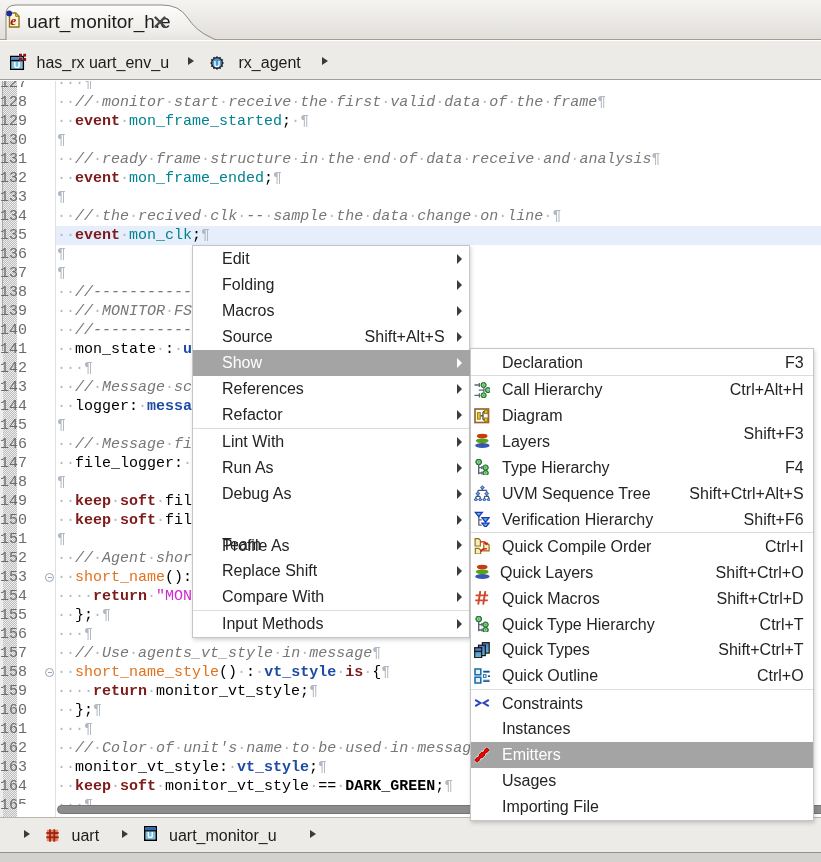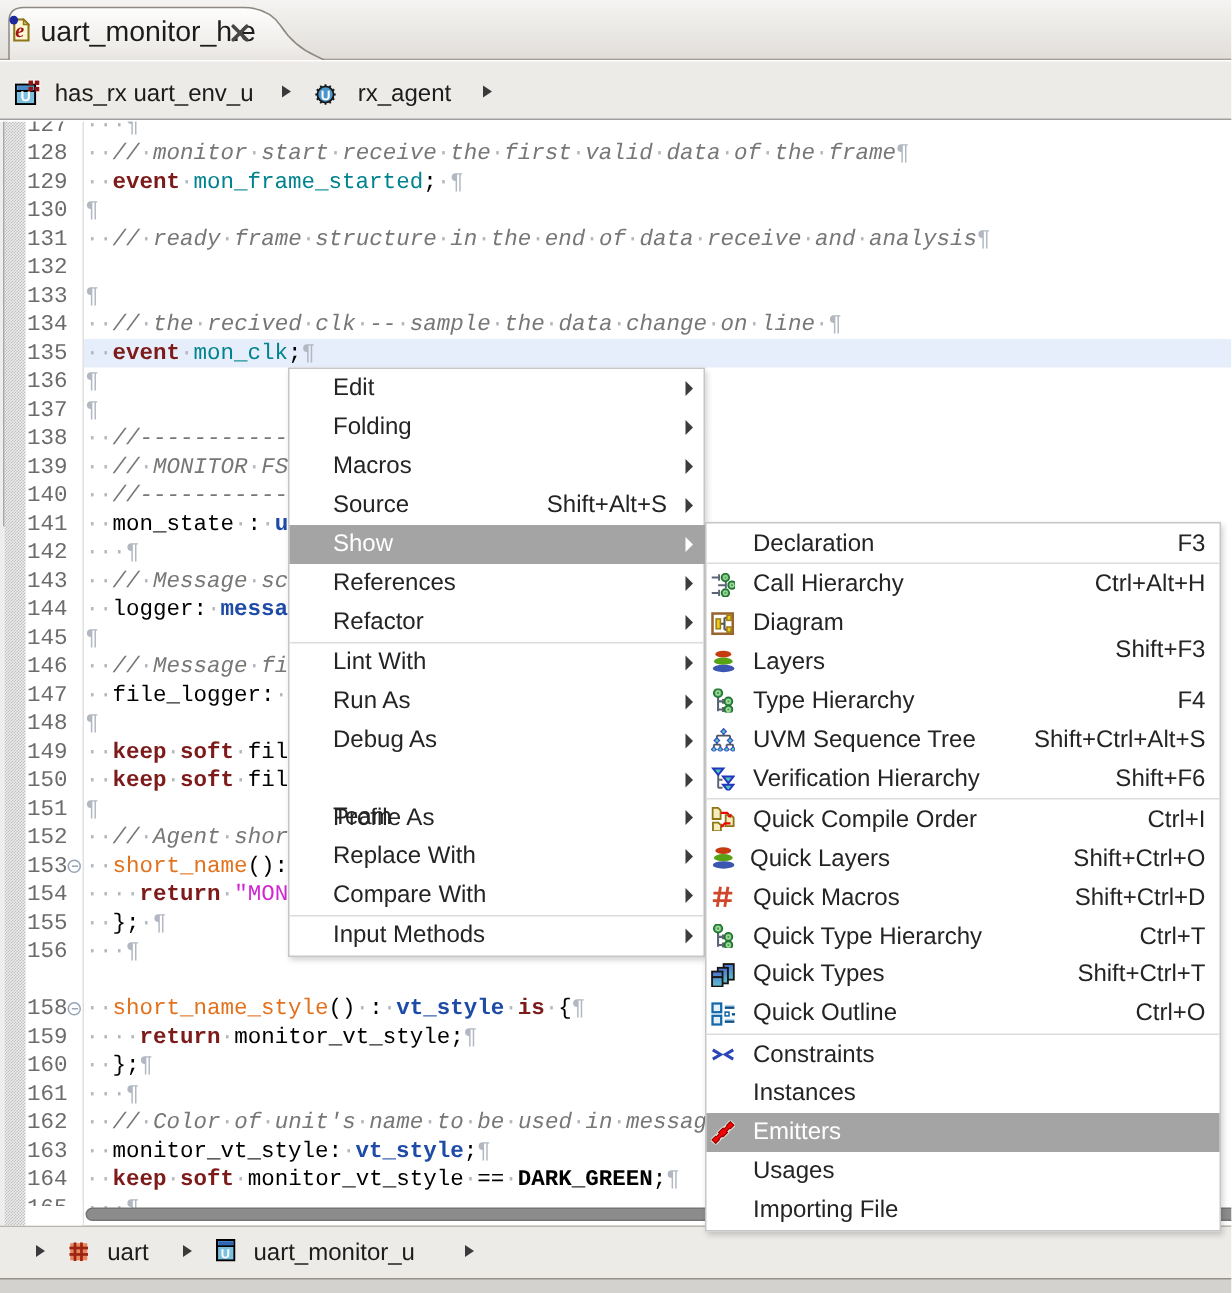--- a/index.html
+++ b/index.html
@@ -15,21 +15,21 @@
 #tabtxt{position:absolute;left:27px;top:11px;font-size:19px;color:#1c1c1c}
 
 #eclip{position:absolute;left:0;top:81px;width:821px;height:736px;overflow:hidden}
 #lstrip{position:absolute;left:0;top:0;width:3px;height:736px;background:#ededed}
 #lthumb{position:absolute;left:1.5px;top:0;width:2px;height:270px;background:#a8a8a8}
 #hatch{position:absolute;left:3px;top:0;width:14px;height:736px;background-color:#ededed;background-image:linear-gradient(45deg,#bdbdbd 25%,transparent 25%,transparent 75%,#bdbdbd 75%),linear-gradient(45deg,#bdbdbd 25%,transparent 25%,transparent 75%,#bdbdbd 75%);background-size:2px 2px;background-position:0 0,1px 1px}
 #gutline{position:absolute;left:55px;top:0;width:1px;height:736px;background:#e0e0e0}
 #curline{position:absolute;left:56px;top:145px;width:765px;height:19px;background:#e5eefa}
 
 .ln{position:absolute;left:0;width:821px;height:19px;font-family:"Liberation Mono",monospace;font-size:15px;line-height:19px;white-space:pre;color:#000}
-.num{position:absolute;left:0;width:45px;text-align:right;color:#6b6b6b}
+.num{position:absolute;left:0;width:45px;color:#6b6b6b}
 .cd{position:absolute;left:57px}
 .cm{color:#777;font-style:italic}
 .kw{color:#7d1a1a;font-weight:bold}
 .id{color:#00838f}
 .ty{color:#1e4ba6;font-weight:bold}
 .mt{color:#e2721e}
 .st{color:#d226d2}
 .bb{font-weight:bold}
 .w{color:#b2b8c2;font-weight:normal;font-style:normal}
 .fold{position:absolute;left:45px;width:9px;height:9px;border:1px solid #96a4b8;border-radius:50%;background:#fff}
@@ -118,21 +118,21 @@
 <div id="lstrip"></div>
       <div id="lthumb"></div>
       <div id="hatch"></div>
       <div id="gutline"></div>
 <div id="curline"></div>
 <div class="ln" style="top:-7px"><span class="num">127</span><span class="cd"><span class="w"><b class="w">·</b><b class="w">·</b><b class="w">·</b></span><span class="w">¶</span></span></div>
 <div class="ln" style="top:12px"><span class="num">128</span><span class="cd"><i class="cm"><b class="w">·</b><b class="w">·</b>//<b class="w">·</b>monitor<b class="w">·</b>start<b class="w">·</b>receive<b class="w">·</b>the<b class="w">·</b>first<b class="w">·</b>valid<b class="w">·</b>data<b class="w">·</b>of<b class="w">·</b>the<b class="w">·</b>frame</i><span class="w">¶</span></span></div>
 <div class="ln" style="top:31px"><span class="num">129</span><span class="cd"><span class="w"><b class="w">·</b><b class="w">·</b></span><span class="kw">event</span><span class="w"><b class="w">·</b></span><span class="id">mon_frame_started</span>;<span class="w"><b class="w">·</b></span><span class="w">¶</span></span></div>
 <div class="ln" style="top:50px"><span class="num">130</span><span class="cd"><span class="w">¶</span></span></div>
 <div class="ln" style="top:69px"><span class="num">131</span><span class="cd"><i class="cm"><b class="w">·</b><b class="w">·</b>//<b class="w">·</b>ready<b class="w">·</b>frame<b class="w">·</b>structure<b class="w">·</b>in<b class="w">·</b>the<b class="w">·</b>end<b class="w">·</b>of<b class="w">·</b>data<b class="w">·</b>receive<b class="w">·</b>and<b class="w">·</b>analysis</i><span class="w">¶</span></span></div>
-<div class="ln" style="top:88px"><span class="num">132</span></div>
+<div class="ln" style="top:88px"><span class="num">132</span><span class="cd"><span class="w"><b class="w">·</b><b class="w">·</b></span><span class="kw">event</span><span class="w"><b class="w">·</b></span><span class="id">mon_frame_ended</span>;<span class="w">¶</span></span></div>
 <div class="ln" style="top:107px"><span class="num">133</span><span class="cd"><span class="w">¶</span></span></div>
 <div class="ln" style="top:126px"><span class="num">134</span><span class="cd"><i class="cm"><b class="w">·</b><b class="w">·</b>//<b class="w">·</b>the<b class="w">·</b>recived<b class="w">·</b>clk<b class="w">·</b>--<b class="w">·</b>sample<b class="w">·</b>the<b class="w">·</b>data<b class="w">·</b>change<b class="w">·</b>on<b class="w">·</b>line<b class="w">·</b></i><span class="w">¶</span></span></div>
 <div class="ln" style="top:145px"><span class="num">135</span><span class="cd"><span class="w"><b class="w">·</b><b class="w">·</b></span><span class="kw">event</span><span class="w"><b class="w">·</b></span><span class="id">mon_clk</span>;<span class="w">¶</span></span></div>
 <div class="ln" style="top:164px"><span class="num">136</span><span class="cd"><span class="w">¶</span></span></div>
 <div class="ln" style="top:183px"><span class="num">137</span><span class="cd"><span class="w">¶</span></span></div>
 <div class="ln" style="top:202px"><span class="num">138</span><span class="cd"><i class="cm"><b class="w">·</b><b class="w">·</b>//-----------------------------------------</i><span class="w">¶</span></span></div>
 <div class="ln" style="top:221px"><span class="num">139</span><span class="cd"><i class="cm"><b class="w">·</b><b class="w">·</b>//<b class="w">·</b>MONITOR<b class="w">·</b>FSM</i><span class="w">¶</span></span></div>
 <div class="ln" style="top:240px"><span class="num">140</span><span class="cd"><i class="cm"><b class="w">·</b><b class="w">·</b>//-----------------------------------------</i><span class="w">¶</span></span></div>
 <div class="ln" style="top:259px"><span class="num">141</span><span class="cd"><span class="w"><b class="w">·</b><b class="w">·</b></span>mon_state<span class="w"><b class="w">·</b></span>:<span class="w"><b class="w">·</b></span><span class="ty">uart_monitor_state_t</span>;<span class="w">¶</span></span></div>
 <div class="ln" style="top:278px"><span class="num">142</span><span class="cd"><span class="w"><b class="w">·</b><b class="w">·</b><b class="w">·</b></span><span class="w">¶</span></span></div>
@@ -143,20 +143,21 @@
 <div class="ln" style="top:373px"><span class="num">147</span><span class="cd"><span class="w"><b class="w">·</b><b class="w">·</b></span>file_logger:<span class="w"><b class="w">·</b></span><span class="ty">message_logger</span><span class="w"><b class="w">·</b></span><span class="kw">is</span><span class="w"><b class="w">·</b></span><span class="kw">instance</span>;<span class="w">¶</span></span></div>
 <div class="ln" style="top:392px"><span class="num">148</span><span class="cd"><span class="w">¶</span></span></div>
 <div class="ln" style="top:411px"><span class="num">149</span><span class="cd"><span class="w"><b class="w">·</b><b class="w">·</b></span><span class="kw">keep</span><span class="w"><b class="w">·</b></span><span class="kw">soft</span><span class="w"><b class="w">·</b></span>file_logger.to_file<span class="w"><b class="w">·</b></span>==<span class="w"><b class="w">·</b></span><span class="st">"uart.log"</span>;<span class="w">¶</span></span></div>
 <div class="ln" style="top:430px"><span class="num">150</span><span class="cd"><span class="w"><b class="w">·</b><b class="w">·</b></span><span class="kw">keep</span><span class="w"><b class="w">·</b></span><span class="kw">soft</span><span class="w"><b class="w">·</b></span>file_logger.verbosity<span class="w"><b class="w">·</b></span>==<span class="w"><b class="w">·</b></span>NONE;<span class="w">¶</span></span></div>
 <div class="ln" style="top:449px"><span class="num">151</span><span class="cd"><span class="w">¶</span></span></div>
 <div class="ln" style="top:468px"><span class="num">152</span><span class="cd"><i class="cm"><b class="w">·</b><b class="w">·</b>//<b class="w">·</b>Agent<b class="w">·</b>short<b class="w">·</b>name<b class="w">·</b>to<b class="w">·</b>be<b class="w">·</b>used<b class="w">·</b>in<b class="w">·</b>messages</i><span class="w">¶</span></span></div>
 <div class="ln" style="top:487px"><span class="num">153</span><span class="cd"><span class="w"><b class="w">·</b><b class="w">·</b></span><span class="mt">short_name</span>():<span class="w"><b class="w">·</b></span><span class="ty">string</span><span class="w"><b class="w">·</b></span><span class="kw">is</span><span class="w"><b class="w">·</b></span>{<span class="w">¶</span></span></div>
 <div class="ln" style="top:506px"><span class="num">154</span><span class="cd"><span class="w"><b class="w">·</b><b class="w">·</b><b class="w">·</b><b class="w">·</b></span><span class="kw">return</span><span class="w"><b class="w">·</b></span><span class="st">"MONITOR"</span>;<span class="w">¶</span></span></div>
 <div class="ln" style="top:525px"><span class="num">155</span><span class="cd"><span class="w"><b class="w">·</b><b class="w">·</b></span>};<span class="w"><b class="w">·</b></span><span class="w">¶</span></span></div>
 <div class="ln" style="top:544px"><span class="num">156</span><span class="cd"><span class="w"><b class="w">·</b><b class="w">·</b><b class="w">·</b></span><span class="w">¶</span></span></div>
+<div class="ln" style="top:563px"><span class="num">157</span><span class="cd"><i class="cm"><b class="w">·</b><b class="w">·</b>//<b class="w">·</b>Use<b class="w">·</b>agents_vt_style<b class="w">·</b>in<b class="w">·</b>message</i><span class="w">¶</span></span></div>
 <div class="ln" style="top:582px"><span class="num">158</span><span class="cd"><span class="w"><b class="w">·</b><b class="w">·</b></span><span class="mt">short_name_style</span>()<span class="w"><b class="w">·</b></span>:<span class="w"><b class="w">·</b></span><span class="ty">vt_style</span><span class="w"><b class="w">·</b></span><span class="kw">is</span><span class="w"><b class="w">·</b></span>{<span class="w">¶</span></span></div>
 <div class="ln" style="top:601px"><span class="num">159</span><span class="cd"><span class="w"><b class="w">·</b><b class="w">·</b><b class="w">·</b><b class="w">·</b></span><span class="kw">return</span><span class="w"><b class="w">·</b></span>monitor_vt_style;<span class="w">¶</span></span></div>
 <div class="ln" style="top:620px"><span class="num">160</span><span class="cd"><span class="w"><b class="w">·</b><b class="w">·</b></span>};<span class="w">¶</span></span></div>
 <div class="ln" style="top:639px"><span class="num">161</span><span class="cd"><span class="w"><b class="w">·</b><b class="w">·</b><b class="w">·</b></span><span class="w">¶</span></span></div>
 <div class="ln" style="top:658px"><span class="num">162</span><span class="cd"><i class="cm"><b class="w">·</b><b class="w">·</b>//<b class="w">·</b>Color<b class="w">·</b>of<b class="w">·</b>unit's<b class="w">·</b>name<b class="w">·</b>to<b class="w">·</b>be<b class="w">·</b>used<b class="w">·</b>in<b class="w">·</b>messages</i><span class="w">¶</span></span></div>
 <div class="ln" style="top:677px"><span class="num">163</span><span class="cd"><span class="w"><b class="w">·</b><b class="w">·</b></span>monitor_vt_style:<span class="w"><b class="w">·</b></span><span class="ty">vt_style</span>;<span class="w">¶</span></span></div>
 <div class="ln" style="top:696px"><span class="num">164</span><span class="cd"><span class="w"><b class="w">·</b><b class="w">·</b></span><span class="kw">keep</span><span class="w"><b class="w">·</b></span><span class="kw">soft</span><span class="w"><b class="w">·</b></span>monitor_vt_style<span class="w"><b class="w">·</b></span>==<span class="w"><b class="w">·</b></span><span class="bb">DARK_GREEN</span>;<span class="w">¶</span></span></div>
 <div class="ln" style="top:715px"><span class="num">165</span><span class="cd"><span class="w"><b class="w">·</b><b class="w">·</b><b class="w">·</b></span><span class="w">¶</span></span></div>
 <div class="fold" style="top:492px"></div>
 <div class="fold" style="top:587px"></div>
@@ -206,21 +207,21 @@
     <div class="mtxt " style="left:222px;top:428.8px;">Lint With</div>
     <div class="arr" style="left:456.5px;top:436.8px;border-left-color:#3c3c3c"></div>
     <div class="mtxt " style="left:222px;top:454.7px;">Run As</div>
     <div class="arr" style="left:456.5px;top:462.7px;border-left-color:#3c3c3c"></div>
     <div class="mtxt " style="left:222px;top:480.6px;">Debug As</div>
     <div class="arr" style="left:456.5px;top:488.6px;border-left-color:#3c3c3c"></div>
     <div class="mtxt " style="left:222px;top:533px;">Profile As</div>
     <div class="arr" style="left:456.5px;top:514.5px;border-left-color:#3c3c3c"></div>
     <div class="mtxt " style="left:222px;top:532.4px;">Team</div>
     <div class="arr" style="left:456.5px;top:540.4px;border-left-color:#3c3c3c"></div>
-    <div class="mtxt " style="left:222px;top:558.3px;">Replace With</div>
+    <div class="mtxt " style="left:222px;top:558.3px;">Replace Shift</div>
     <div class="arr" style="left:456.5px;top:566.3px;border-left-color:#3c3c3c"></div>
     <div class="mtxt " style="left:222px;top:584.2px;">Compare With</div>
     <div class="arr" style="left:456.5px;top:592.2px;border-left-color:#3c3c3c"></div>
     <div class="mtxt " style="left:222px;top:611.4px;">Input Methods</div>
     <div class="arr" style="left:456.5px;top:619.4px;border-left-color:#3c3c3c"></div>
     <div class="msep" style="left:193px;top:427.6px;width:276px;"></div>
     <div class="msep" style="left:193px;top:610.2px;width:276px;"></div>
 <div class="mrow msel" style="left:470.6px;top:741.8px;width:342.9px;"></div>
     <div class="mtxt " style="left:502px;top:349.9px;">Declaration</div>
     <div class="macc" style="right:17.399999999999977px;top:349.9px;">F3</div>

